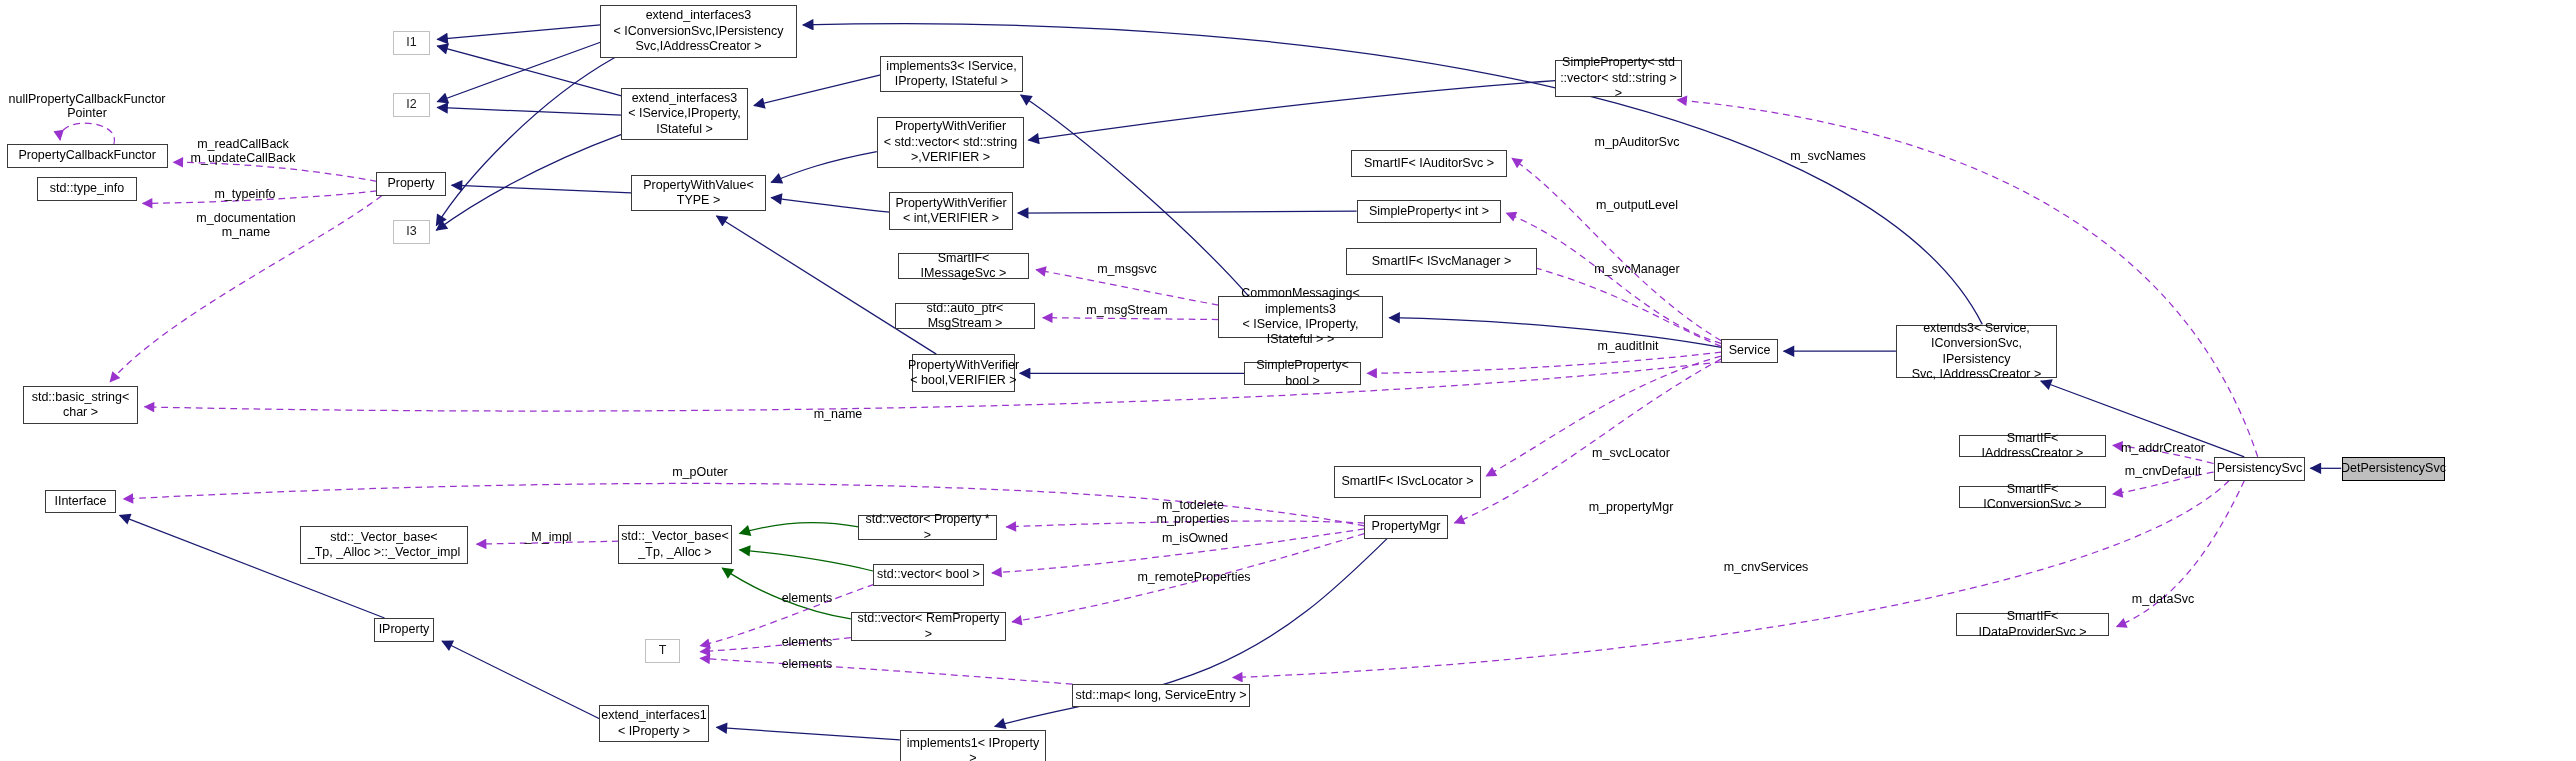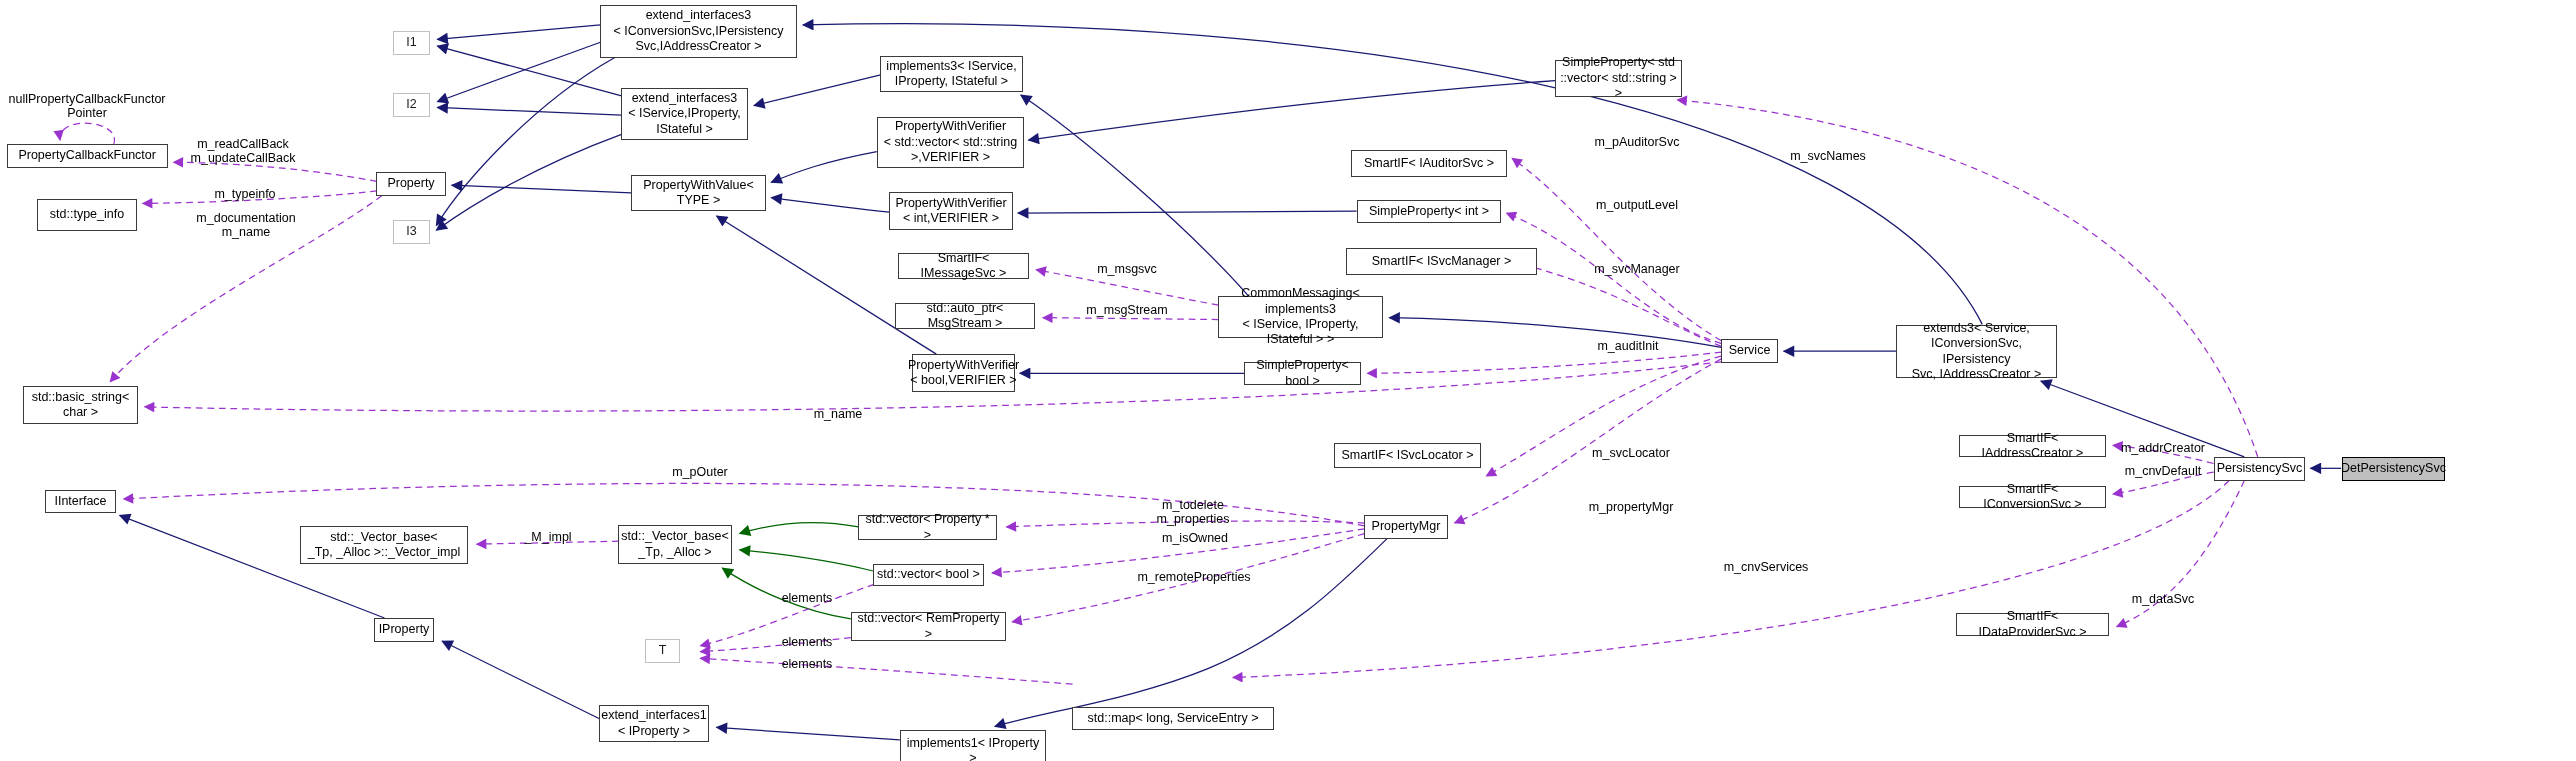--- a/index.html
+++ b/index.html
@@ -95,21 +95,21 @@
     <path class="use" marker-end="url(#aPurp)" d="M1421,551 C1300,570 1142,590 1033,597"></path>
     <path class="use" marker-end="url(#aPurp)" d="M1421,556 C1310,590 1162,630 1054,648"></path>
     <path class="use" marker-end="url(#aPurp)" d="M1421,548 C1150,495 600,495 128,520"></path>
     <path class="use" marker-end="url(#aPurp)" d="M644,564 L496,567"></path>
     <path class="use" marker-end="url(#aPurp)" d="M910,609 C850,630 782,660 729,673"></path>
     <path class="use" marker-end="url(#aPurp)" d="M898,663 C840,670 782,676 729,679"></path>
     <path class="use" marker-end="url(#aPurp)" d="M1117,713 C960,700 822,692 729,686"></path>
   </svg>
 
   <div class="node" style="left:6.7px;top:144px;width:161px;height:24px">PropertyCallbackFunctor</div>
-  <div class="node" style="left:37px;top:199px;width:100px;height:32px">std::type_info</div>
+  <div class="node" style="left:37px;top:177px;width:100px;height:24px">std::type_info</div>
   <div class="node" style="left:376px;top:172px;width:70px;height:24px">Property</div>
   <div class="node tpl" style="left:393px;top:31px;width:37px;height:24px">I1</div>
   <div class="node tpl" style="left:393px;top:93px;width:37px;height:24px">I2</div>
   <div class="node tpl" style="left:393px;top:220px;width:37px;height:24px">I3</div>
   <div class="node" style="left:600px;top:4.8px;width:197px;height:53px">extend_interfaces3
 &lt; IConversionSvc,IPersistency
 Svc,IAddressCreator &gt;</div>
   <div class="node" style="left:621px;top:88px;width:127px;height:52px">extend_interfaces3
 &lt; IService,IProperty,
 IStateful &gt;</div>
@@ -151,22 +151,22 @@
   <div class="node" style="left:618px;top:525px;width:114px;height:39px">std::_Vector_base&lt;
 _Tp, _Alloc &gt;</div>
   <div class="node" style="left:858px;top:515px;width:139px;height:25px">std::vector&lt; Property * &gt;</div>
   <div class="node" style="left:873px;top:564px;width:111px;height:22px">std::vector&lt; bool &gt;</div>
   <div class="node" style="left:851px;top:612px;width:155px;height:29px">std::vector&lt; RemProperty &gt;</div>
   <div class="node tpl" style="left:645px;top:639px;width:35px;height:24px">T</div>
   <div class="node" style="left:374px;top:618px;width:60px;height:24px">IProperty</div>
   <div class="node" style="left:599px;top:705px;width:110px;height:37px">extend_interfaces1
 &lt; IProperty &gt;</div>
   <div class="node" style="left:900px;top:730px;width:146px;height:42px">implements1&lt; IProperty &gt;</div>
-  <div class="node" style="left:1072px;top:707px;width:202px;height:23px">std::map&lt; long, ServiceEntry &gt;</div>
-  <div class="node" style="left:1334px;top:443px;width:147px;height:25px">SmartIF&lt; ISvcLocator &gt;</div>
+  <div class="node" style="left:1072px;top:684px;width:178px;height:23px">std::map&lt; long, ServiceEntry &gt;</div>
+  <div class="node" style="left:1334px;top:466px;width:147px;height:32px">SmartIF&lt; ISvcLocator &gt;</div>
   <div class="node" style="left:1364px;top:515px;width:84px;height:24px">PropertyMgr</div>
 
   <div class="elabel" style="left:87px;top:106px">nullPropertyCallbackFunctor
 Pointer</div>
   <div class="elabel" style="left:243px;top:151px">m_readCallBack
 m_updateCallBack</div>
   <div class="elabel" style="left:245px;top:194px">m_typeinfo</div>
   <div class="elabel" style="left:246px;top:225px">m_documentation
 m_name</div>
   <div class="elabel" style="left:1127px;top:269px">m_msgsvc</div>

